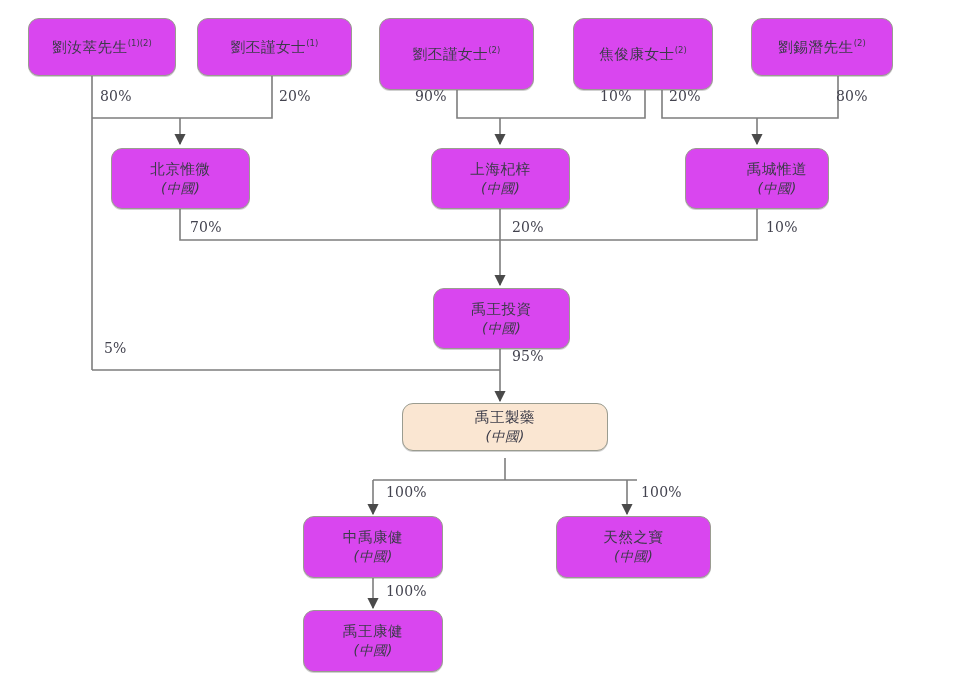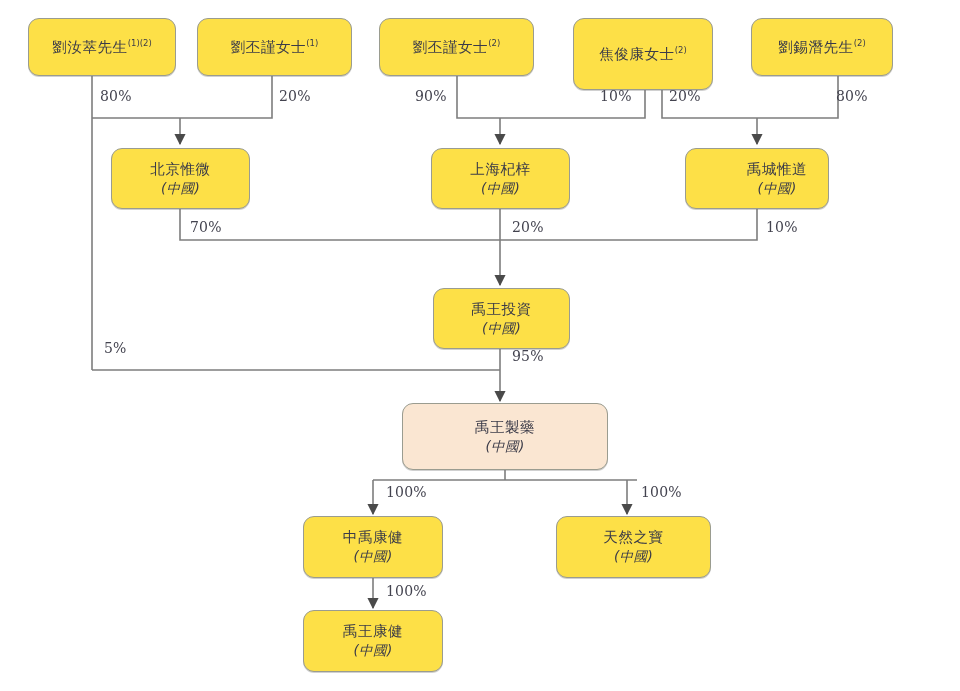--- a/index.html
+++ b/index.html
@@ -24,21 +24,21 @@
     top: 0;
     width: 960px;
     height: 691px;
     pointer-events: none;
   }
   .node {
     position: absolute;
     box-sizing: border-box;
     border: 1.4px solid #9a9c90;
     border-radius: 11px;
-    background: #fde047;
+    background: #d946ef;
     display: flex;
     flex-direction: column;
     align-items: center;
     justify-content: center;
     text-align: center;
     color: #3b3b48;
     line-height: 1.22;
     box-shadow: 0 1px 0 rgba(120,120,120,0.35);
   }
   .node.highlight {
@@ -122,21 +122,21 @@
   </svg>
 
   <div class="node" style="left:28px; top:18px; width:148px; height:58px;">
     <div class="nm"><span>劉汝萃先生</span><span class="sup">(1)(2)</span></div>
   </div>
 
   <div class="node" style="left:197px; top:18px; width:155px; height:58px;">
     <div class="nm"><span>劉丕謹女士</span><span class="sup">(1)</span></div>
   </div>
 
-  <div class="node" style="left:379px; top:18px; width:155px; height:58px;">
+  <div class="node" style="left:379px; top:18px; width:155px; height:72px;">
     <div class="nm"><span>劉丕謹女士</span><span class="sup">(2)</span></div>
   </div>
 
   <div class="node" style="left:573px; top:18px; width:140px; height:72px;">
     <div class="nm"><span>焦俊康女士</span><span class="sup">(2)</span></div>
   </div>
 
   <div class="node" style="left:751px; top:18px; width:142px; height:58px;">
     <div class="nm"><span>劉錫潛先生</span><span class="sup">(2)</span></div>
   </div>
@@ -154,21 +154,21 @@
   <div class="node" style="left:685px; top:148px; width:144px; height:61px;padding-left:40px;">
     <div class="nm">禹城惟道</div>
     <div class="juris">(中國)</div>
   </div>
 
   <div class="node" style="left:433px; top:288px; width:137px; height:61px;">
     <div class="nm">禹王投資</div>
     <div class="juris">(中國)</div>
   </div>
 
-  <div class="node highlight" style="left:402px; top:403px; width:206px; height:67px;">
+  <div class="node highlight" style="left:402px; top:403px; width:206px; height:48px;">
     <div class="nm">禹王製藥</div>
     <div class="juris">(中國)</div>
   </div>
 
   <div class="node" style="left:303px; top:516px; width:140px; height:62px;">
     <div class="nm">中禹康健</div>
     <div class="juris">(中國)</div>
   </div>
 
   <div class="node" style="left:556px; top:516px; width:155px; height:62px;">

